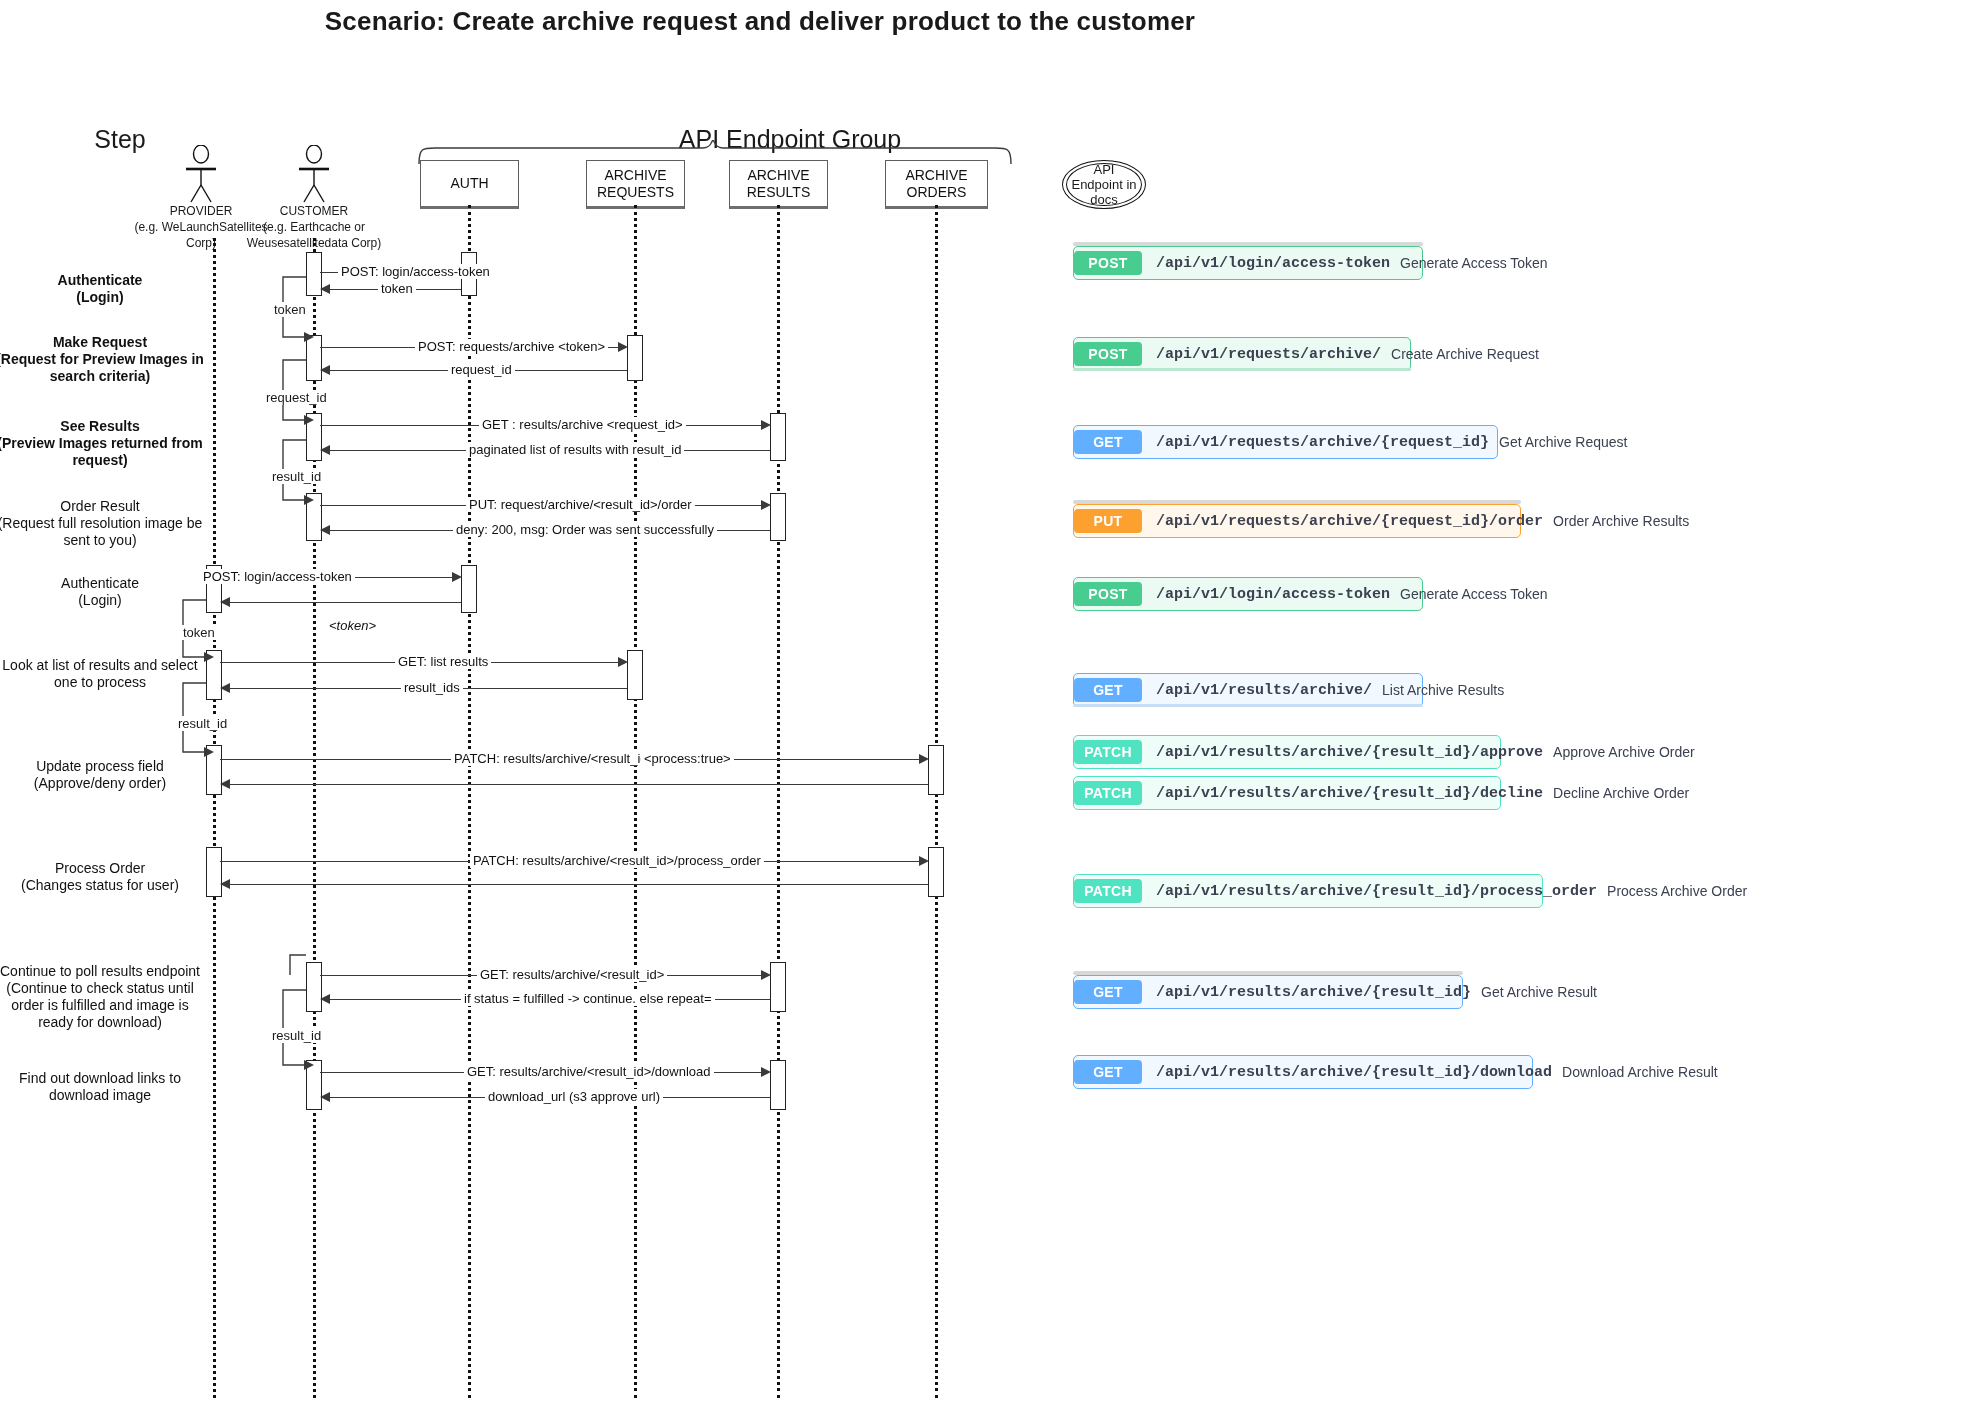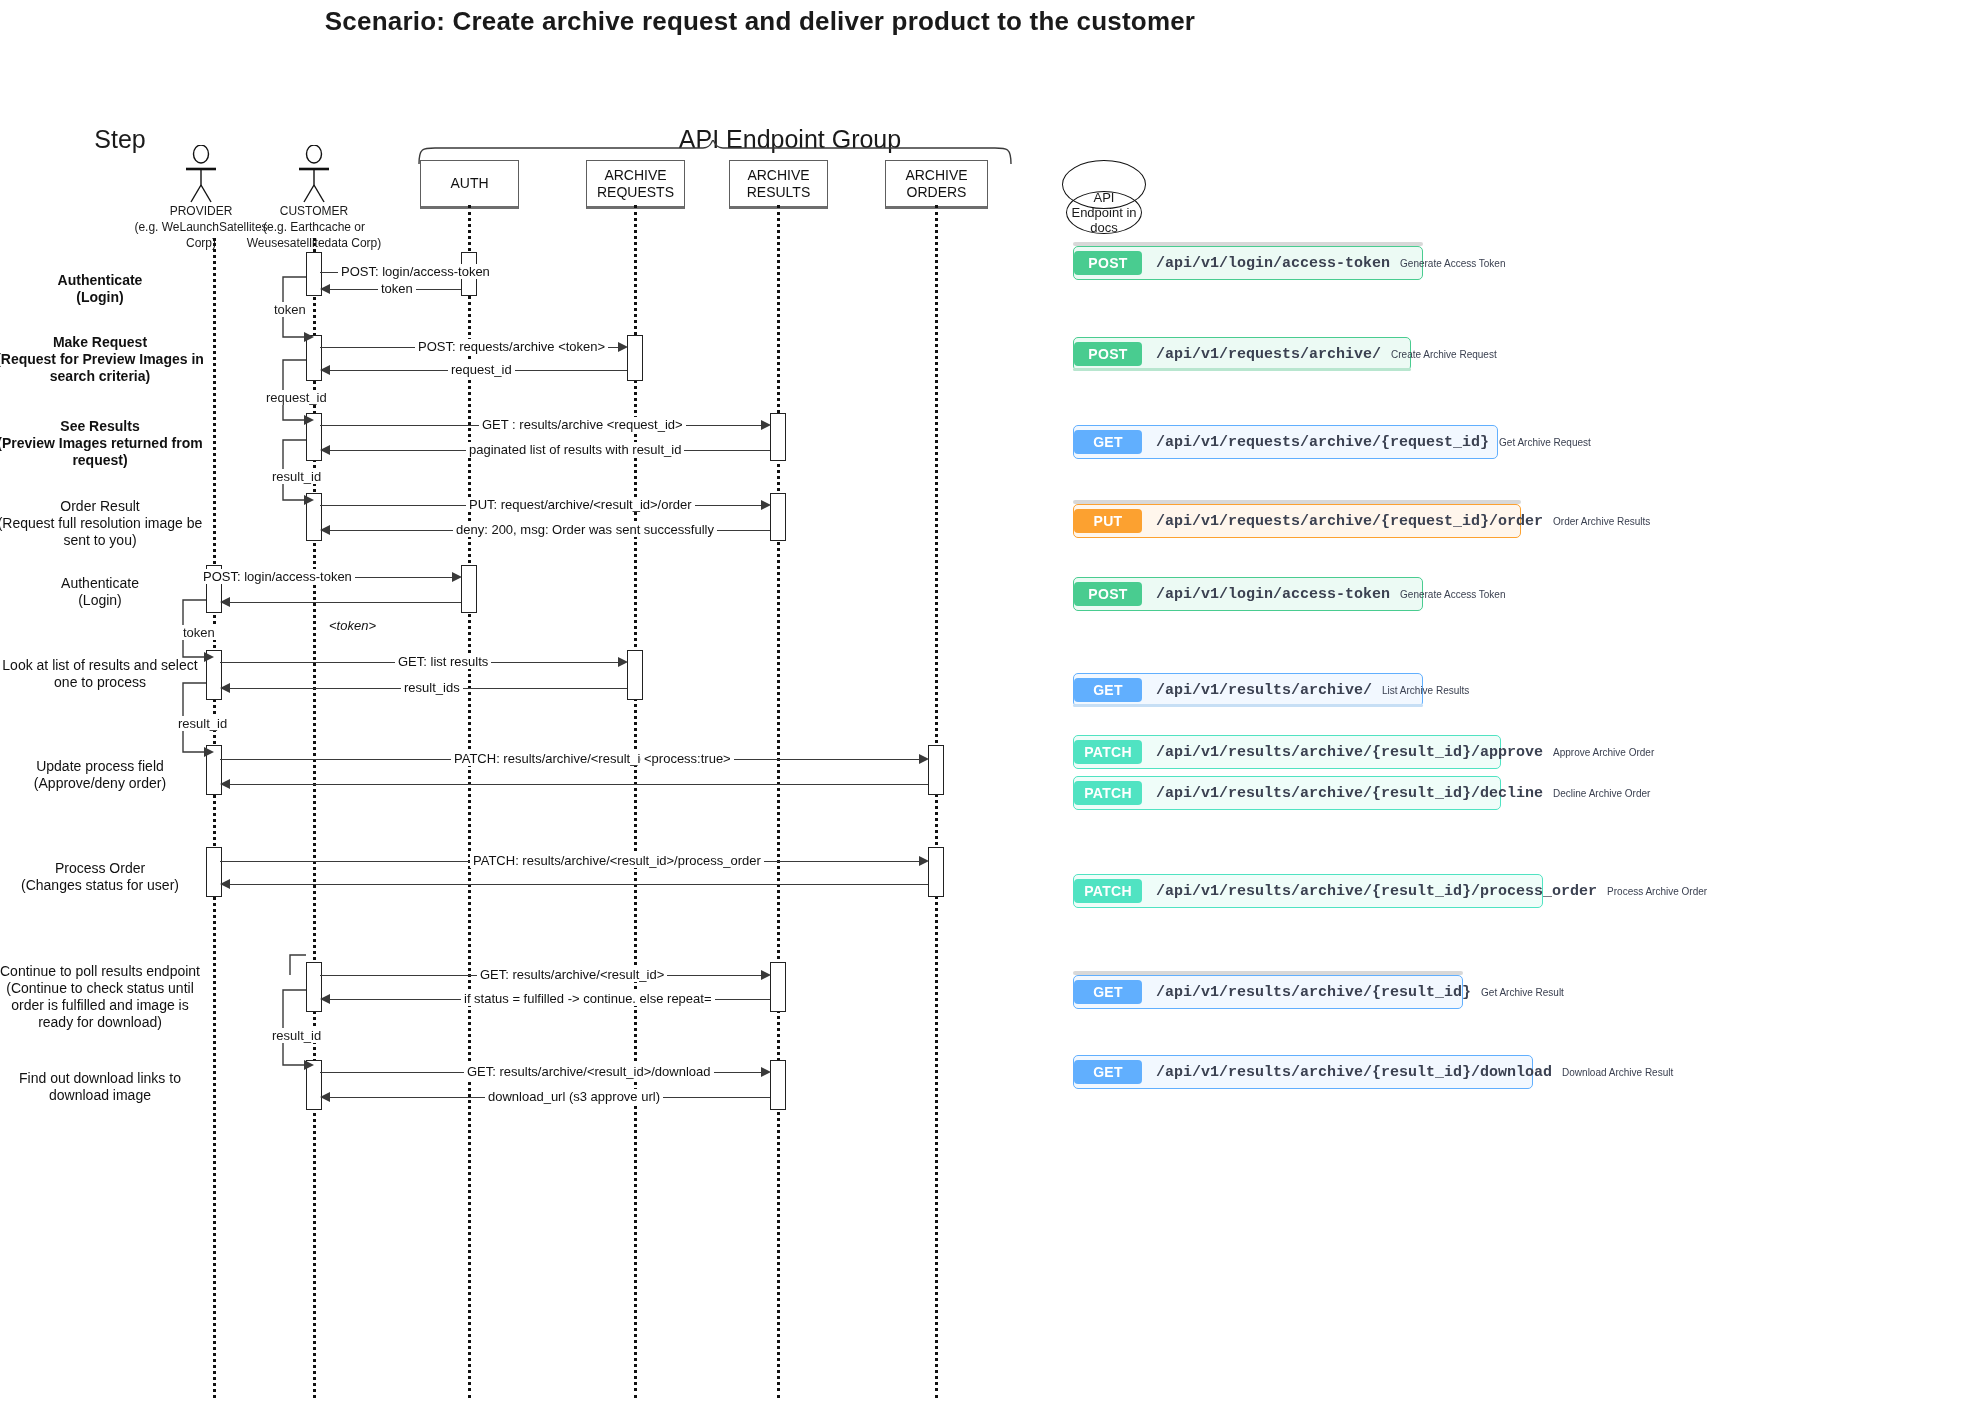--- a/index.html
+++ b/index.html
@@ -60,27 +60,27 @@
       width:68px;height:24px;border-radius:4px;color:#fff;
       font-size:14px;font-weight:bold;letter-spacing:.3px;
       display:flex;align-items:center;justify-content:center;
       flex:0 0 68px;
   }
   .ep-path{
       font-family:"Liberation Mono","DejaVu Sans Mono",monospace;
       font-size:15px;font-weight:bold;color:#3b4151;margin-left:14px;
       white-space:nowrap;
   }
-  .ep-desc{font-size:10px;color:#3b4151;margin-left:10px;white-space:nowrap;}
+  .ep-desc{font-size:14px;color:#3b4151;margin-left:10px;white-space:nowrap;}
   .ep-shadow{position:absolute;height:4px;background:#d8d8d8;border-radius:2px;}
 
   .bubble{
       border:1px solid #111;border-radius:50%;
       display:flex;align-items:center;justify-content:center;text-align:center;
-      font-size:13px;line-height:15px;margin-top:28px;
+      font-size:13px;line-height:15px;
   }
   .bubble-outer{border:1px solid #111;border-radius:50%;}
 </style>
 </head>
 <body>
 
 <div class="abs" id="diagram-title">Scenario: Create archive request and deliver product to the customer</div>
 
 <div class="abs" id="col-step-title">Step</div>
 <div class="abs" id="col-api-title">API Endpoint Group</div>

